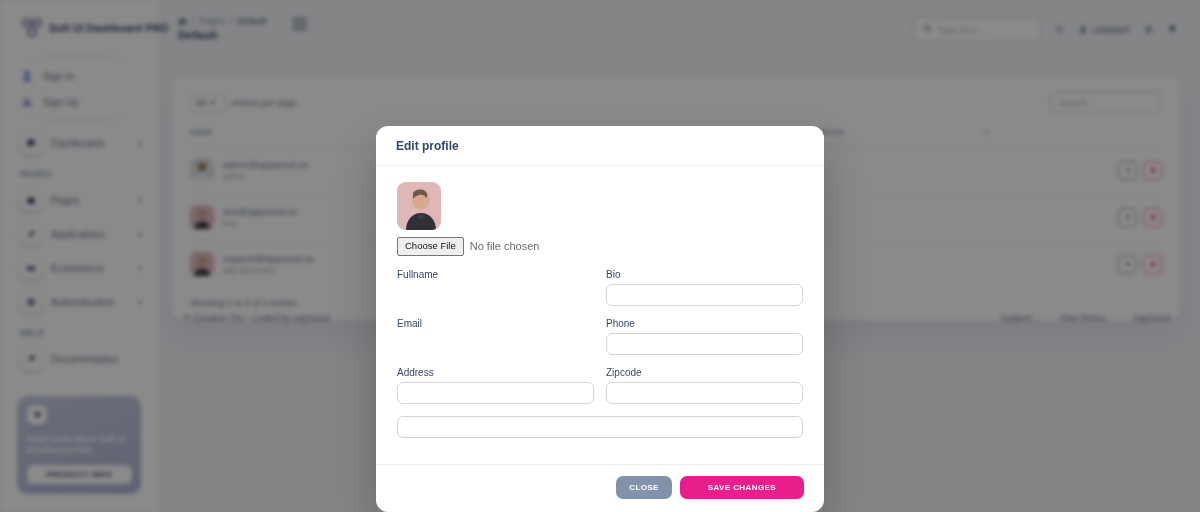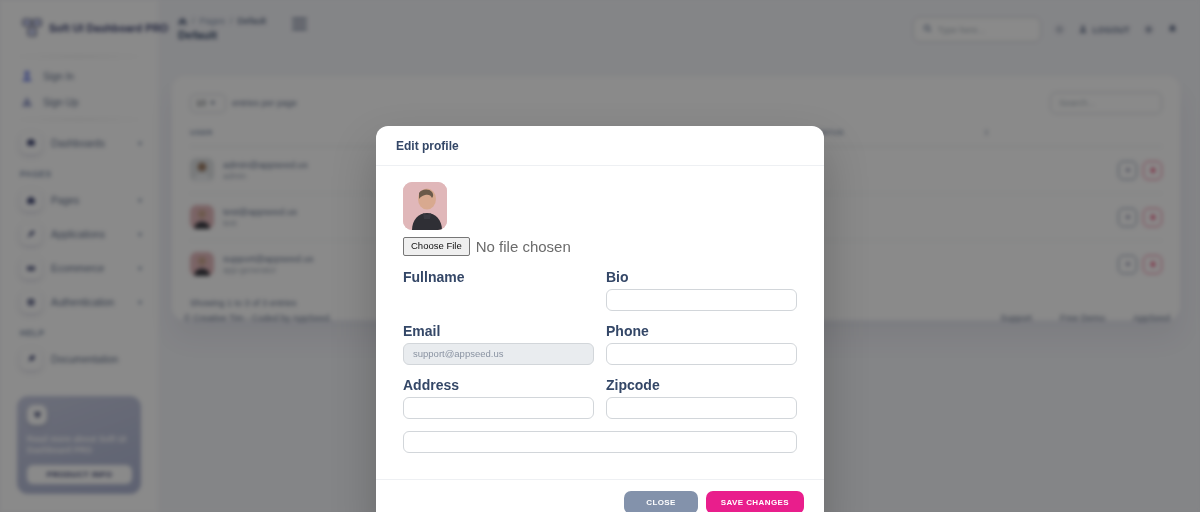--- a/index.html
+++ b/index.html
@@ -219,67 +219,67 @@
     border-radius: 12px;
     box-shadow: 0 22px 45px rgba(0,0,0,.22);
     z-index: 60;
     overflow: hidden;
   }
   .modal-header {
     padding: 13px 20px 12px;
     border-bottom: 1px solid #eef0f3;
   }
   .modal-title { font-size: 12px; font-weight: 600; color: #344767; }
-  .modal-body { padding: 16px 27px 14px; }
+  .modal-body { padding: 16px 21px 14px; }
 
   .avatar-big {
     width: 44px; height: 48px; border-radius: 9px; overflow: hidden;
     position: relative; background: #e8c9cc;
   }
   .file-row { display: flex; align-items: center; gap: 6px; margin-top: 7px; }
   .choose-file {
     border: 1px solid #767676; background: #efefef; border-radius: 2px;
     font-size: 9.5px; color: #111; padding: 2px 7px; line-height: 1.35;
     font-family: "Liberation Sans", sans-serif;
   }
-  .no-file { font-size: 15px; color: #6b6b6b; }
+  .no-file { font-size: 11px; color: #6b6b6b; }
 
   .form-grid {
     display: grid; grid-template-columns: 1fr 1fr;
     column-gap: 12px; row-gap: 0; margin-top: 13px;
   }
   .field { margin-bottom: 12px; }
   .field.full { grid-column: 1 / span 2; }
   .flabel {
-    display: block; font-size: 14px; font-weight: 700; color: #344767;
+    display: block; font-size: 10px; font-weight: 400; color: #344767;
     margin-bottom: 4px;
   }
   .finput {
     width: 100%; height: 22px;
     border: 1px solid #d2d6da; border-radius: 6px;
     background: #fff; font-size: 9.5px; color: #495057;
     padding: 0 9px; outline: none;
     font-family: "Liberation Sans", sans-serif;
   }
   .finput::placeholder { color: #adb5bd; }
   .finput.disabled { background: #e9ecef; color: #8a93a2; }
 
   .modal-footer {
     border-top: 1px solid #eef0f3;
     padding: 11px 20px 13px;
     display: flex; justify-content: flex-end; gap: 8px;
   }
   .btn {
     border: none; border-radius: 7px; cursor: pointer;
     font-size: 8px; font-weight: 700; letter-spacing: .4px;
-    color: #fff; padding: 0 22px; height: 23px;
+    color: #fff; padding: 0 13px; height: 23px;
     font-family: "Liberation Sans", sans-serif;
   }
   .btn-close  { background: #8392ab; }
-  .btn-save   { background: #e91e8c; padding: 0 15px; border-radius: 7px; }
+  .btn-save   { background: #e91e8c; padding: 0 28px; border-radius: 7px; }
 </style>
 </head>
 <body>
 
 <div id="page-root">
 
   <aside class="sidebar">
     <div class="brand">
       <span class="brand-logo">
         <svg viewBox="0 0 20 20" width="20" height="20">
@@ -638,21 +638,20 @@
     <div class="form-grid">
       <div class="field">
         <label class="flabel">Fullname</label>
       </div>
       <div class="field">
         <label class="flabel">Bio</label>
         <input class="finput" type="text" value="" style="">
       </div>
       <div class="field">
         <label class="flabel">Email</label>
-        <input class="finput disabled" type="text" disabled="" value="support@appseed.us" style="">
       </div>
       <div class="field">
         <label class="flabel">Phone</label>
         <input class="finput" type="text" value="" style="">
       </div>
       <div class="field">
         <label class="flabel">Address</label>
         <input class="finput" type="text" value="" style="">
       </div>
       <div class="field">

